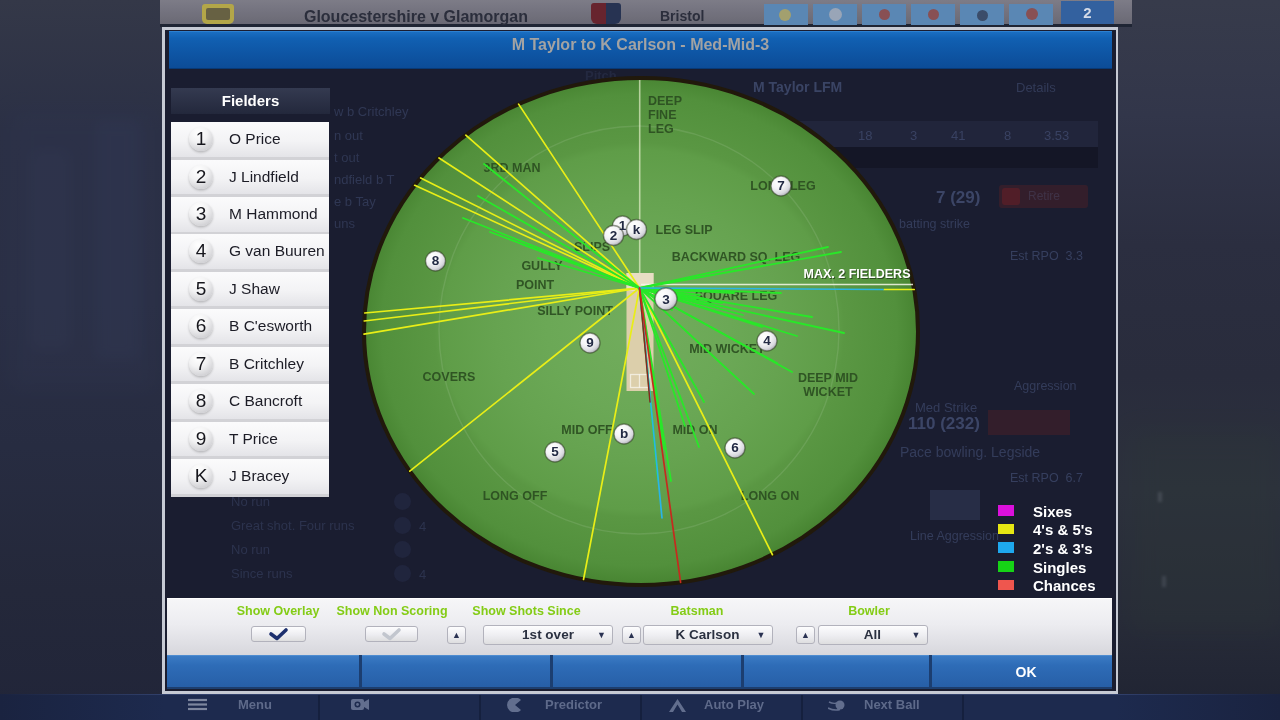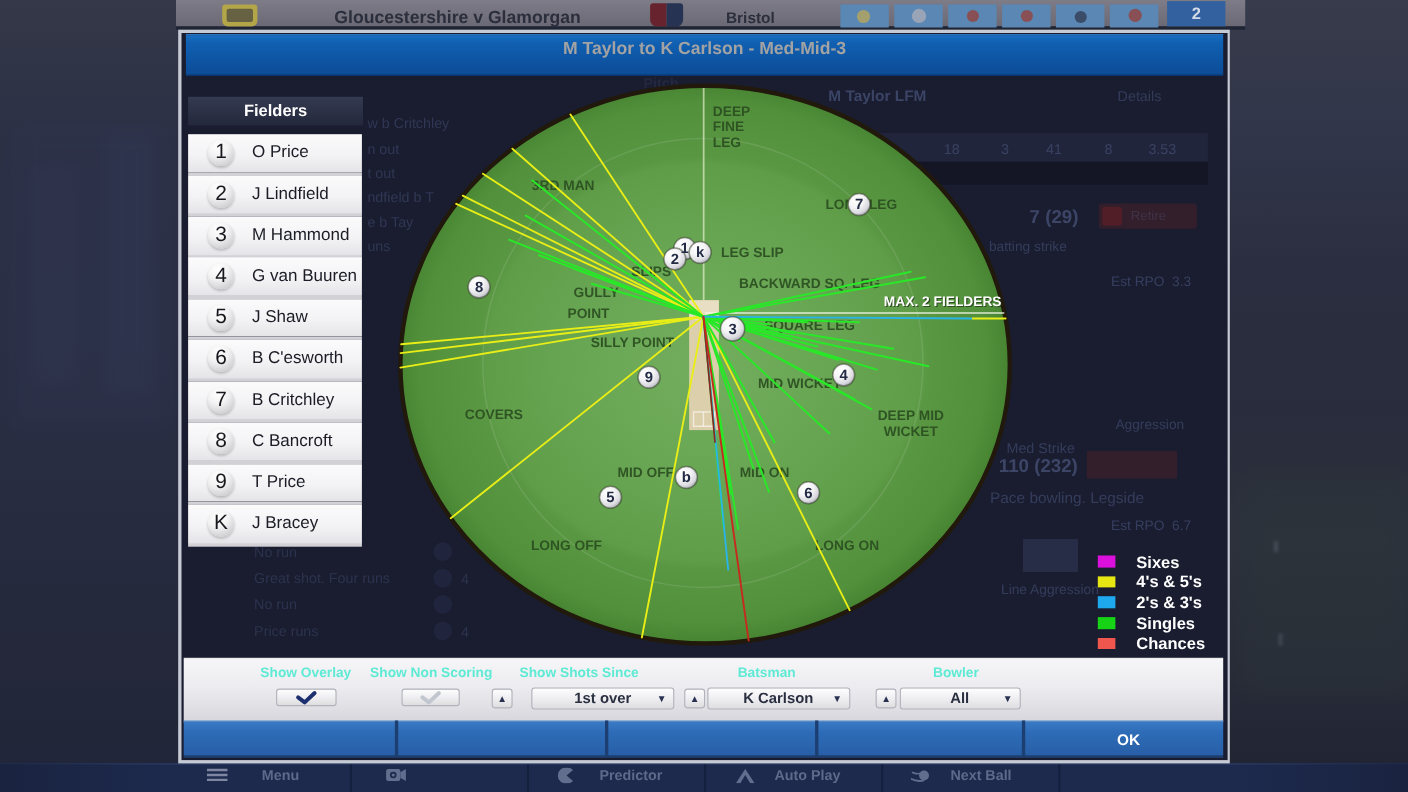--- a/index.html
+++ b/index.html
@@ -84,21 +84,21 @@
  <div class="g" style="left:1014px;top:379px;opacity:.32;font-size:12.5px;">Aggression</div>
  <div class="g" style="left:908px;top:414px;opacity:.42;font-size:17px;font-weight:bold;">110 (232)</div>
  <div class="abs" style="left:988px;top:410px;width:82px;height:25px;background:#3e1f29;opacity:.7;"></div>
  <div class="g" style="left:900px;top:444px;opacity:.32;font-size:14px;">Pace bowling. Legside</div>
  <div class="g" style="left:1010px;top:471px;opacity:.35;font-size:12.5px;">Est RPO&nbsp;&nbsp;6.7</div>
  <div class="abs" style="left:930px;top:490px;width:50px;height:30px;background:#3c4668;opacity:.4;"></div>
  <div class="g" style="left:910px;top:529px;opacity:.32;font-size:12.5px;">Line Aggression</div>
  <div class="g" style="left:231px;top:494px;opacity:.22;">No run</div>
  <div class="g" style="left:231px;top:518px;opacity:.22;">Great shot. Four runs</div>
  <div class="g" style="left:231px;top:542px;opacity:.22;">No run</div>
- <div class="g" style="left:231px;top:566px;opacity:.22;">Price runs</div>
+ <div class="g" style="left:231px;top:566px;opacity:.22;">Since runs</div>
  <div class="abs" style="left:394px;top:493px;width:17px;height:17px;border-radius:50%;background:#262c48;opacity:.55;"></div>
  <div class="abs" style="left:394px;top:517px;width:17px;height:17px;border-radius:50%;background:#262c48;opacity:.55;"></div>
  <div class="abs" style="left:394px;top:541px;width:17px;height:17px;border-radius:50%;background:#262c48;opacity:.55;"></div>
  <div class="abs" style="left:394px;top:565px;width:17px;height:17px;border-radius:50%;background:#262c48;opacity:.55;"></div>
  <div class="g" style="left:419px;top:519px;opacity:.22;">4</div>
  <div class="g" style="left:419px;top:567px;opacity:.22;">4</div>
 </div>
 
 <div class="abs" style="left:171px;top:88px;width:159px;height:26px;background:linear-gradient(180deg,#343a50,#23283c);
   color:#fff;font-size:15px;font-weight:bold;text-align:center;line-height:26px;">Fielders</div>
@@ -307,21 +307,21 @@
     <div class="ltx" style="top:558.5px;">Singles</div>
  <div class="lsw" style="top:579.7px;background:#ef564e;"></div>
     <div class="ltx" style="top:577.2px;">Chances</div>
 </div>
 
 <div id="controls">
  <style>
   .cbar{position:absolute;left:167px;top:597.5px;width:945px;height:57.5px;
     background:linear-gradient(180deg,#f6f6f8 0%,#ececf0 45%,#d6d6dc 100%);
     border-top:1px solid #ffffff;border-bottom:1px solid #9a9aa4;}
-  .clab{position:absolute;top:603.5px;font-size:12.5px;font-weight:bold;color:#5eead4;text-align:center;}
+  .clab{position:absolute;top:603.5px;font-size:12.5px;font-weight:bold;color:#84cc16;text-align:center;}
   .cbox{position:absolute;top:625.5px;height:14px;border:1px solid #b2b2bc;border-radius:3px;
     background:linear-gradient(180deg,#fdfdfe 0%,#ededf1 55%,#dededf 100%);}
   .upbt{position:absolute;top:625.5px;width:17px;height:16px;border:1px solid #b2b2bc;border-radius:3px;
     background:linear-gradient(180deg,#fdfdfe 0%,#ededf1 55%,#dededf 100%);
     color:#2a3252;font-size:9px;text-align:center;line-height:17px;}
   .ddtx{position:absolute;top:0;left:0;right:0;font-size:13.5px;font-weight:bold;color:#2a3040;text-align:center;line-height:18px;}
   .ddar{position:absolute;top:4px;right:6px;font-size:9px;color:#2a3252;}
  </style>
  <div class="cbar"></div>
  <div class="clab" style="left:228px;width:100px;">Show Overlay</div>

